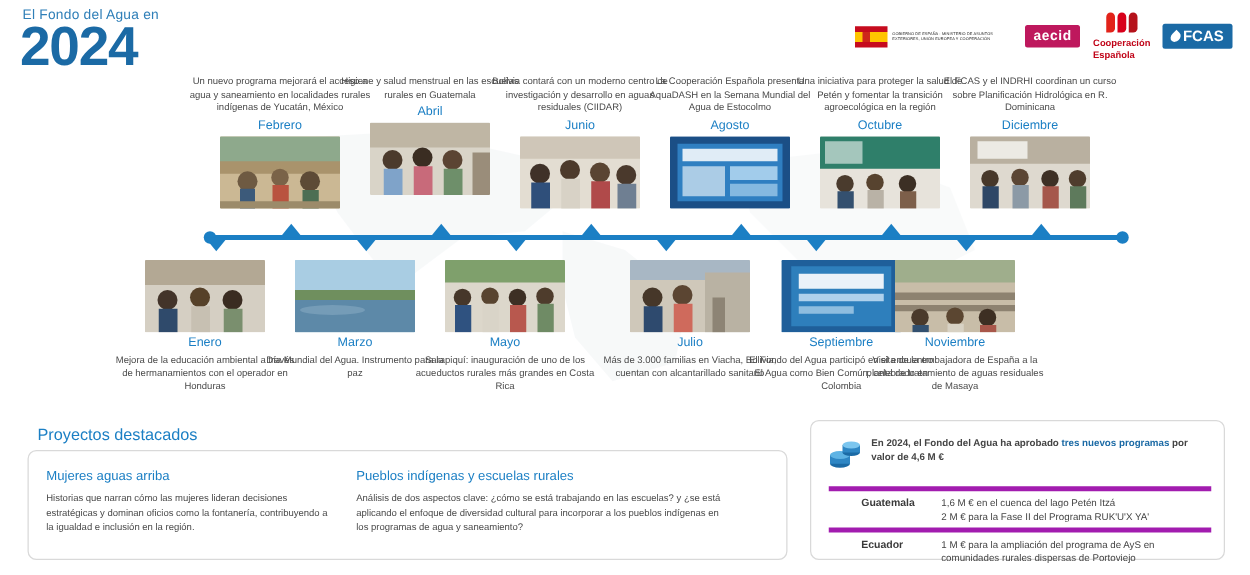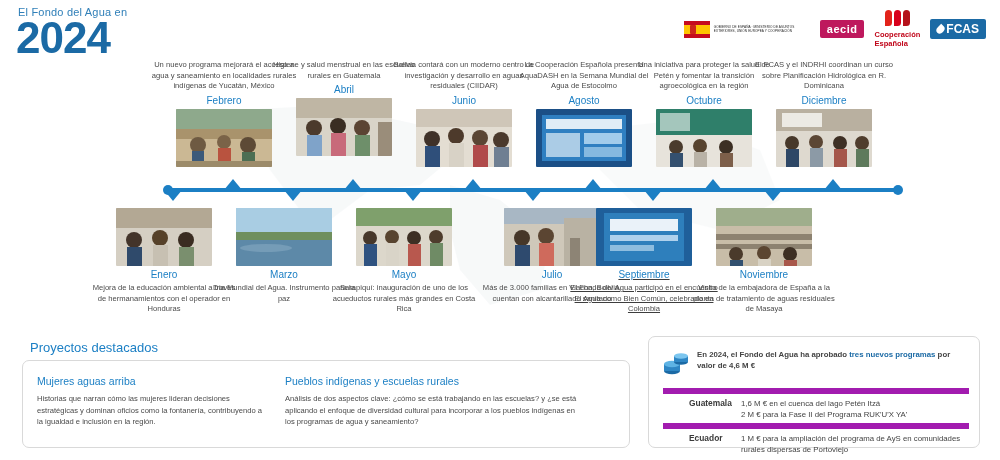--- a/index.html
+++ b/index.html
@@ -262,22 +262,23 @@
   .fact-text {
     font-size: 7.8px;
     line-height: 11px;
     color: #444;
   }
   .fact-text b { color: #1b6aa5; }
   .fact-rows { margin-top: 7px; }
   .fact-row {
     display: flex;
     align-items: flex-start;
-    border-top: 6px solid #a21caf;
+    border-top: 4px solid #a21caf;
     padding: 4px 0 3px 0;
+    gap: 12px;
   }
   .fact-row .country {
     width: 78px;
     flex: 0 0 78px;
     font-size: 8.4px;
     font-weight: bold;
     color: #3a3a3a;
     padding-left: 26px;
     box-sizing: border-box;
   }
@@ -508,21 +509,21 @@
         <rect x="11" y="37" width="15" height="21" fill="#2e4a6e"></rect>
       <circle cx="42" cy="28" r="8" fill="#5b4532"></circle>
         <rect x="35" y="35" width="15" height="23" fill="#cf6a5c"></rect>
       <rect x="66" y="30" width="10" height="28" fill="#8d8475"></rect>
     </svg>
   </div>
   <div class="month">Julio</div>
   <div class="desc">Más de 3.000 familias en Viacha, Bolivia, cuentan con alcantarillado sanitario</div>
 </div>
 
-<div class="entry bottom" style="left:570px; top:208px;text-decoration:underline;">
+<div class="entry bottom" style="left:599px; top:208px;">
   <div class="photo">
     <svg width="96" height="58" viewBox="0 0 96 58">
       <rect width="96" height="58" fill="#1f5f9a"></rect>
       <rect x="8" y="5" width="80" height="48" fill="#2e7fbc"></rect>
       <rect x="14" y="11" width="68" height="12" fill="#ffffff" opacity=".9"></rect>
       <rect x="14" y="27" width="68" height="6" fill="#cfe6f7" opacity=".8"></rect>
       <rect x="14" y="37" width="44" height="6" fill="#cfe6f7" opacity=".6"></rect>
     </svg>
   </div>
   <div class="month">Septiembre</div>

